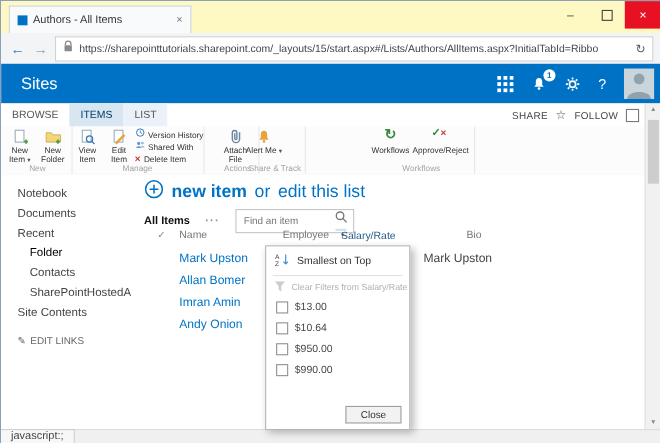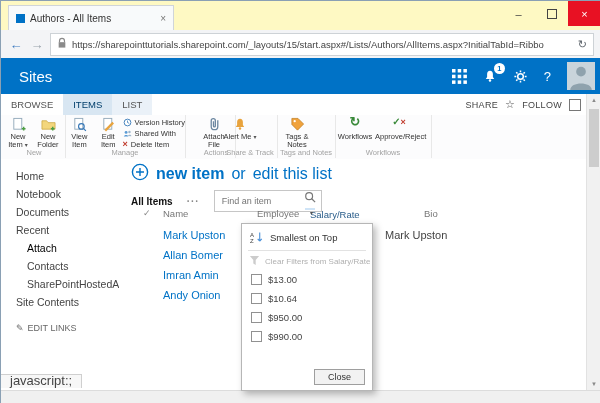--- a/index.html
+++ b/index.html
@@ -45,21 +45,21 @@
 
   
   .ribbon-body{position:absolute;top:114px;left:0;right:14px;height:44px;background:#fcfcfd;border-bottom:1px solid #e4e4e4;}
   .rgroup{position:absolute;top:0;height:43px;border-right:1px solid #e8e8e8;}
   .rgroup-label{position:absolute;bottom:1px;left:0;right:0;text-align:center;font-size:7.5px;color:#a3a3a3;white-space:nowrap;}
   .bigrow{display:flex;height:34px;}
   .bigbtn{width:30px;text-align:center;font-size:7.5px;line-height:8px;color:#333;padding-top:2px;}
   .bigbtn .ic{display:block;margin:0 auto 1px;height:15px;}
   .w34{width:34px;} .w40{width:40px;} .w48{width:48px;}
   .smallcol{display:flex;flex-direction:column;gap:2px;padding-top:3px;}
-  .smallbtn{display:flex;align-items:flex-start;gap:3px;font-size:7.5px;color:#333;height:9px;white-space:nowrap;}
+  .smallbtn{display:flex;align-items:flex-end;gap:3px;font-size:7.5px;color:#333;height:9px;white-space:nowrap;}
   .g-new{left:2px;width:62px;} .g-manage{left:64px;width:120px;} .g-actions{left:196px;width:38px;}
   .g-share{left:222px;width:54px;} .g-tags{left:276px;width:58px;} .g-wf{left:334px;width:96px;}
   .caret{font-size:6px;color:#555;}
   .redx{color:#c0392b;font-weight:bold;font-size:9px;line-height:9px;}
   .grnchk{color:#3a8a3a;font-weight:bold;font-size:10px;line-height:10px;}
 
   
   .sidebar{position:absolute;top:158px;left:0;width:118px;bottom:13px;padding-top:8px;font-size:10.5px;background:#fff;}
   .nav-item{height:18px;line-height:18px;padding-left:15px;color:#444;white-space:nowrap;overflow:hidden;}
   .nav-item.indent{padding-left:26px;}
@@ -95,21 +95,21 @@
   .fm-check{display:flex;align-items:center;gap:6px;height:19px;padding:0 9px;font-size:9.5px;color:#444;}
   .checkbox{width:9px;height:9px;border:1px solid #919191;background:#fff;flex:0 0 auto;}
   .fm-close{position:absolute;right:7px;bottom:5px;font-size:9px;color:#333;background:#f2f2f2;border:1px solid #9e9e9e;padding:2px 13px;}
 
   
   .scrollbar{position:absolute;right:0;top:93px;width:14px;bottom:13px;background:#f1f1f1;border-left:1px solid #e2e2e2;}
   .sb-arrow{position:absolute;left:0;right:0;height:13px;text-align:center;font-size:6px;color:#8a8a8a;line-height:13px;}
   .sb-arrow.up{top:0;} .sb-arrow.down{bottom:0;}
   .sb-thumb{position:absolute;top:15px;left:2px;right:2px;height:58px;background:#cdcdcd;}
   .statusbar{position:absolute;left:0;right:0;bottom:0;height:13px;background:#f0f0f0;border-top:1px solid #dcdcdc;}
-  .status-box{position:absolute;left:0;bottom:16px;height:13px;padding:0 9px;background:#f7f7f7;border:1px solid #cfcfcf;border-left:none;border-bottom:none;font-size:13px;color:#444;line-height:12px;}
+  .status-box{position:absolute;left:0;bottom:0;height:13px;padding:0 9px;background:#f7f7f7;border:1px solid #cfcfcf;border-left:none;border-bottom:none;font-size:10px;color:#444;line-height:12px;}
 </style>
 </head>
 <body>
 
 <div class="window">
 
   <div class="titlebar">
     <div class="tab">
       <span class="favicon"></span>
       <span class="tab-title">Authors - All Items</span>
@@ -292,59 +292,44 @@
                 <circle cx="8" cy="12.6" r="1.4"></circle>
               </svg>
           </span>
           <span>Alert Me</span>
           <span class="caret">▾</span>
         </div>
       </div>
       <div class="rgroup-label">Share &amp; Track</div>
     </div>
 
-    <div class="rgroup g-tags">
-      <div class="bigrow">
-        <div class="bigbtn w40">
-          <span class="ic">
-            <svg width="15" height="15" viewBox="0 0 16 16">
-                <path d="M8.5 1.5 L14.5 7.5 L8 14 L2 8 L2 1.5 Z" fill="#f0a23c" stroke="#c07d20" stroke-width=".8"></path>
-                <circle cx="5" cy="4.5" r="1.2" fill="#fff"></circle>
-              </svg>
-          </span>
-          <span>Tags &amp; Notes</span>
-        </div>
-      </div>
-      <div class="rgroup-label">Tags and Notes</div>
-    </div>
 
     <div class="rgroup g-wf">
       <div class="bigrow">
         <div class="bigbtn w40">
           <span class="ic grnchk" style="color:#3a8a3a;font-size:13px;">↻</span>
           <span>Workflows</span>
         </div>
         <div class="bigbtn w48">
           <span class="ic">
             <span class="grnchk">✓</span><span class="redx">×</span>
           </span>
           <span>Approve/Reject</span>
         </div>
       </div>
       <div class="rgroup-label">Workflows</div>
     </div>
 
   </div>
 
   <div class="sidebar">
-    <div class="nav-item">Home</div>
     <div class="nav-item">Notebook</div>
     <div class="nav-item">Documents</div>
     <div class="nav-item">Recent</div>
-    <div class="nav-item indent current">Attach</div>
+    <div class="nav-item indent current">Folder</div>
     <div class="nav-item indent">Contacts</div>
     <div class="nav-item indent">SharePointHostedApp</div>
     <div class="nav-item">Site Contents</div>
     <div class="edit-links">
       <span class="pencil">✎</span>
       <span>EDIT LINKS</span>
     </div>
   </div>
 
   <div class="main">

